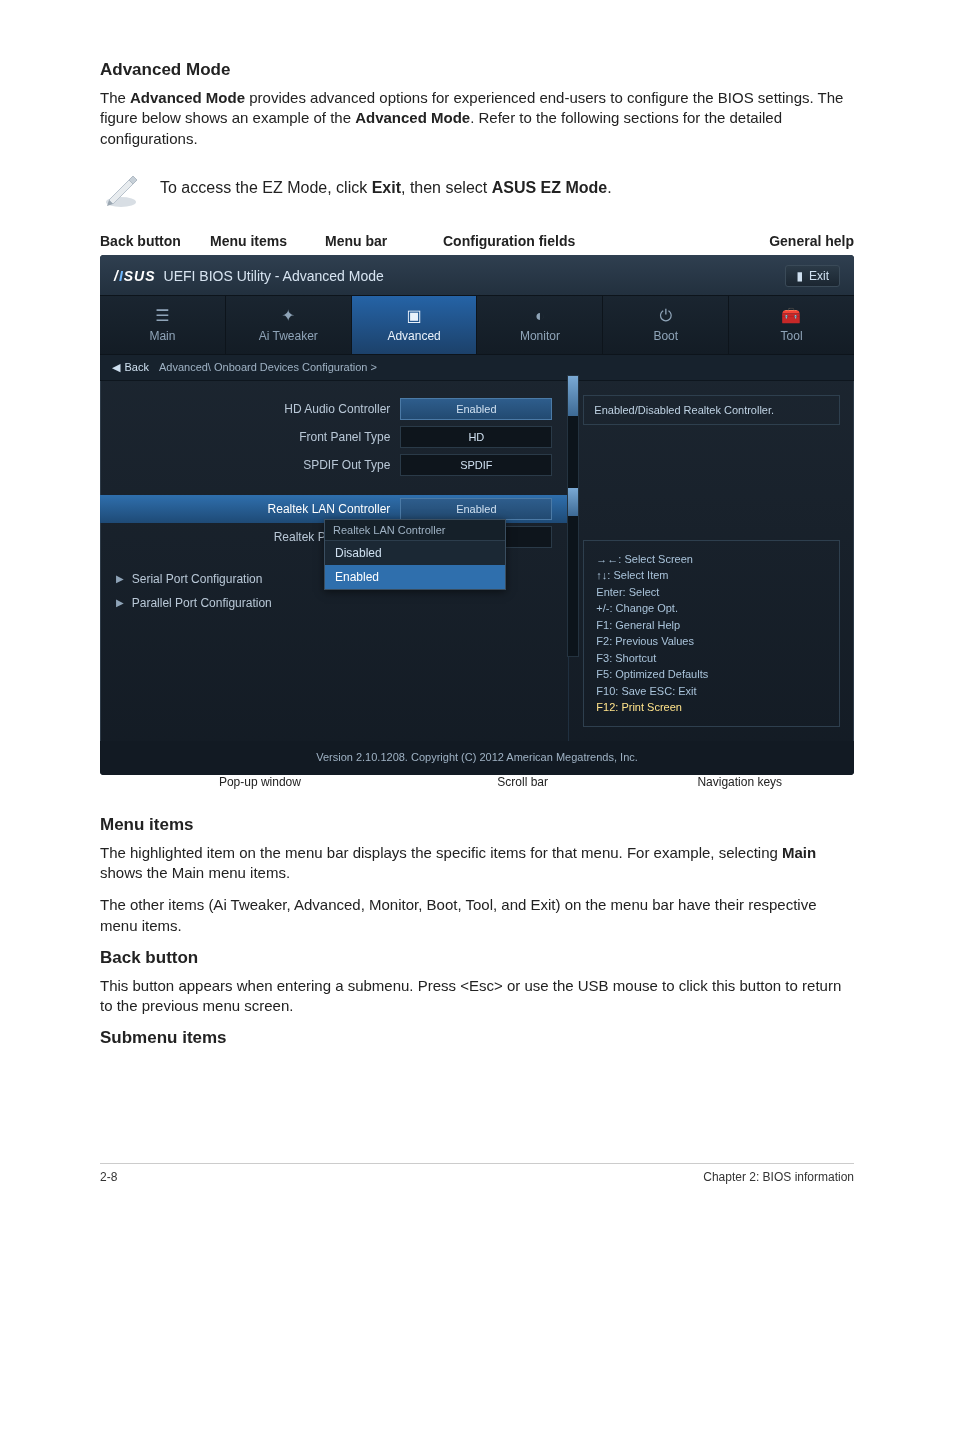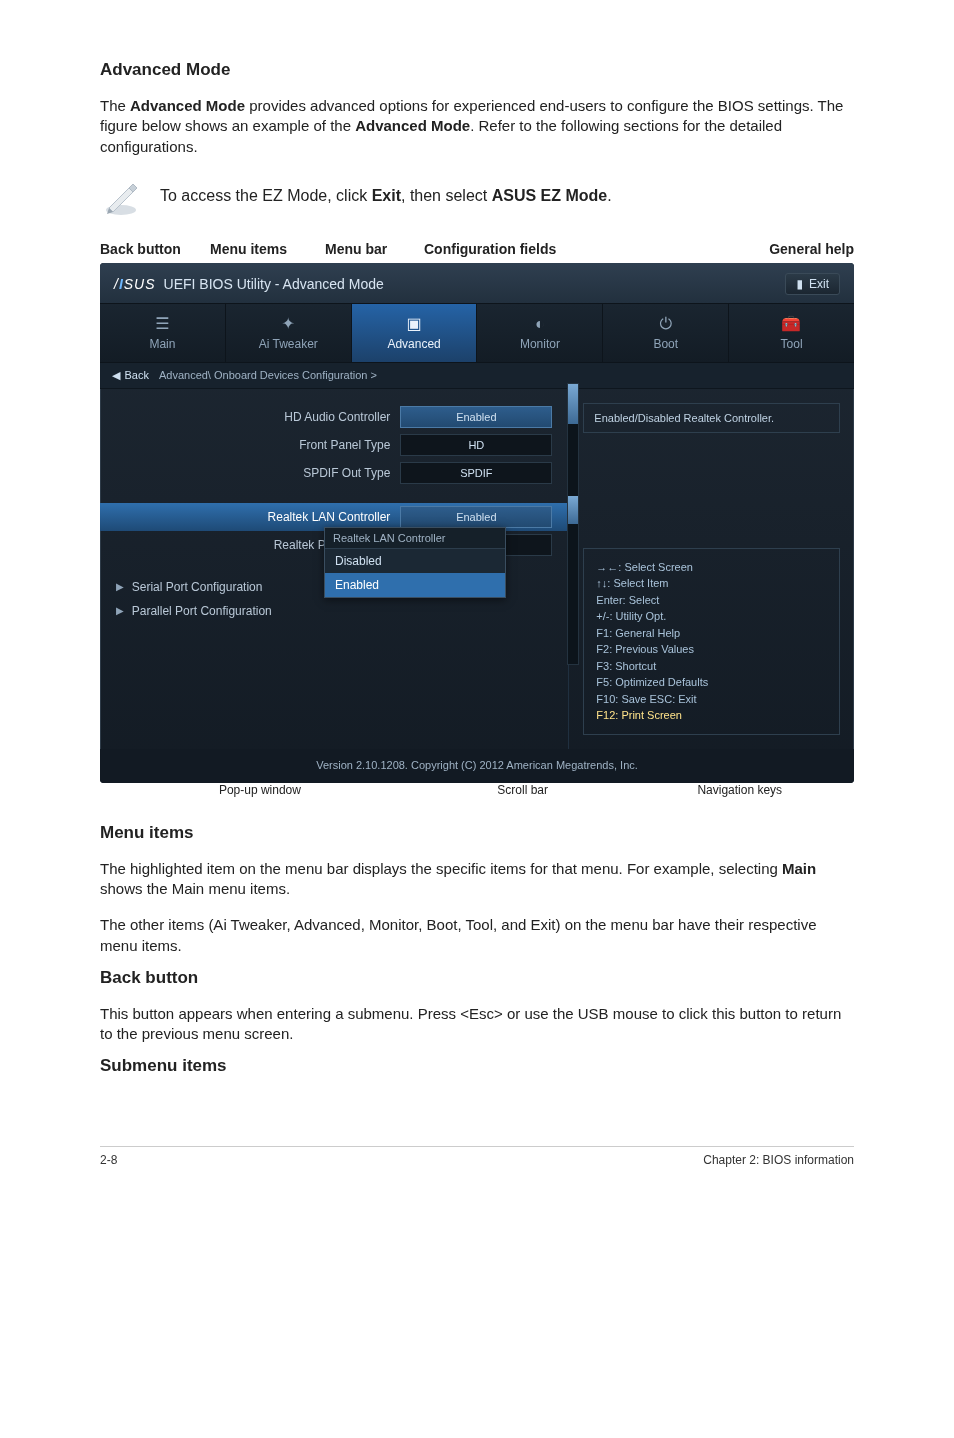--- a/index.html
+++ b/index.html
@@ -7,21 +7,21 @@
     padding: 0;
     background: #fff;
     font-family: Arial, Helvetica, sans-serif;
     color: #222;
     width: 954px;
   }
   .page {
     padding: 60px 100px 40px 100px;
   }
   h3 { font-size: 17px; font-weight: bold; margin: 0 0 8px 0; }
-  p { font-size: 15px; line-height: 1.35; margin: 16px 0 12px 0; }
+  p { font-size: 15px; line-height: 1.35; margin: 8px 0 12px 0; }
   .note-row { display: flex; align-items: center; gap: 18px; margin: 18px 0 24px 0; }
   .pencil {
     width: 42px; height: 42px; flex: 0 0 42px;
     display:flex;align-items:center;justify-content:center;
   }
   .pencil svg { width: 40px; height: 40px; }
   .note-text { font-size: 16px; }
   .labels-row { display:flex; font-size:14px; font-weight:bold; margin-bottom:6px; }
   .labels-row span { display:inline-block; }
 
@@ -34,21 +34,21 @@
     position: relative;
     box-shadow: 0 0 0 1px #2e3b48 inset;
     overflow: hidden;
   }
   .bios-title {
     display:flex;align-items:center;justify-content:space-between;
     padding: 10px 14px 8px 14px;
     background: linear-gradient(#2f3f50,#22303e);
   }
   .bios-title-left { display:flex; align-items:center; gap:8px; font-size:14px; color:#d7e4f1;}
-  .asus-logo { font-weight:normal; font-size:14px; letter-spacing:1px; color:#fff; font-style:italic;}
+  .asus-logo { font-weight:bold; font-size:14px; letter-spacing:1px; color:#fff; font-style:italic;}
   .asus-logo b { color:#6fb8ff; }
   .exit-btn {
     display:flex;align-items:center;gap:6px;
     background: linear-gradient(#2b3a47,#1b2631);
     border:1px solid #3a4a58; border-radius:3px;
     padding:3px 10px; color:#cfe0f0; font-size:12px;
   }
   .tabs {
     display:flex; height:58px; background:#111a23; border-top:1px solid #0d141b;border-bottom:1px solid #0d141b;
   }
@@ -141,21 +141,21 @@
     padding:10px 0 12px 0; background:#121a23;
   }
 
   
   .below-labels { display:flex; font-size:12px; font-weight:normal; margin-top:0; }
   .below-labels span { flex:1; text-align:center; }
 
   
   .footer {
     display:flex; justify-content:space-between;
-    font-size:12px; color:#333; margin-top: 70px;
+    font-size:12px; color:#333; margin-top: 115px;
     border-top:1px solid #ccc;padding-top:6px;
   }
   .bios-wrap { position:relative; }
 </style>
 </head>
 <body>
 
 <div class="page">
 
   <h3>Advanced Mode</h3>
@@ -173,21 +173,21 @@
       </svg>
     </div>
     <div class="note-text">
       <span>To access the EZ Mode, click </span><b>Exit</b><span>, then select </span><b>ASUS EZ Mode</b><span>.</span>
     </div>
   </div>
 
   <div class="labels-row">
     <span style="width:110px">Back button</span>
     <span style="width:115px">Menu items</span>
-    <span style="width:99px">Menu bar</span>
+    <span style="width:118px">Menu bar</span>
     <span style="width:190px">Configuration fields</span>
     <span style="flex:1;text-align:right">General help</span>
   </div>
 
   <div class="bios-wrap">
     <div class="bios">
 
       <div class="bios-title">
         <div class="bios-title-left">
           <span class="asus-logo">/<b>I</b>SUS</span>
@@ -279,21 +279,21 @@
           </div>
 
         </div>
 
         <div class="right-col">
           <div class="help-top">Enabled/Disabled Realtek Controller.</div>
           <div class="keys-box">
             <div>→←: Select Screen</div>
             <div>↑↓: Select Item</div>
             <div>Enter: Select</div>
-            <div>+/-: Utility Opt.</div>
+            <div>+/-: Change Opt.</div>
             <div>F1: General Help</div>
             <div>F2: Previous Values</div>
             <div>F3: Shortcut</div>
             <div>F5: Optimized Defaults</div>
             <div>F10: Save   ESC: Exit</div>
             <div class="hl">F12: Print Screen</div>
           </div>
         </div>
 
         <div class="scrollbar">

